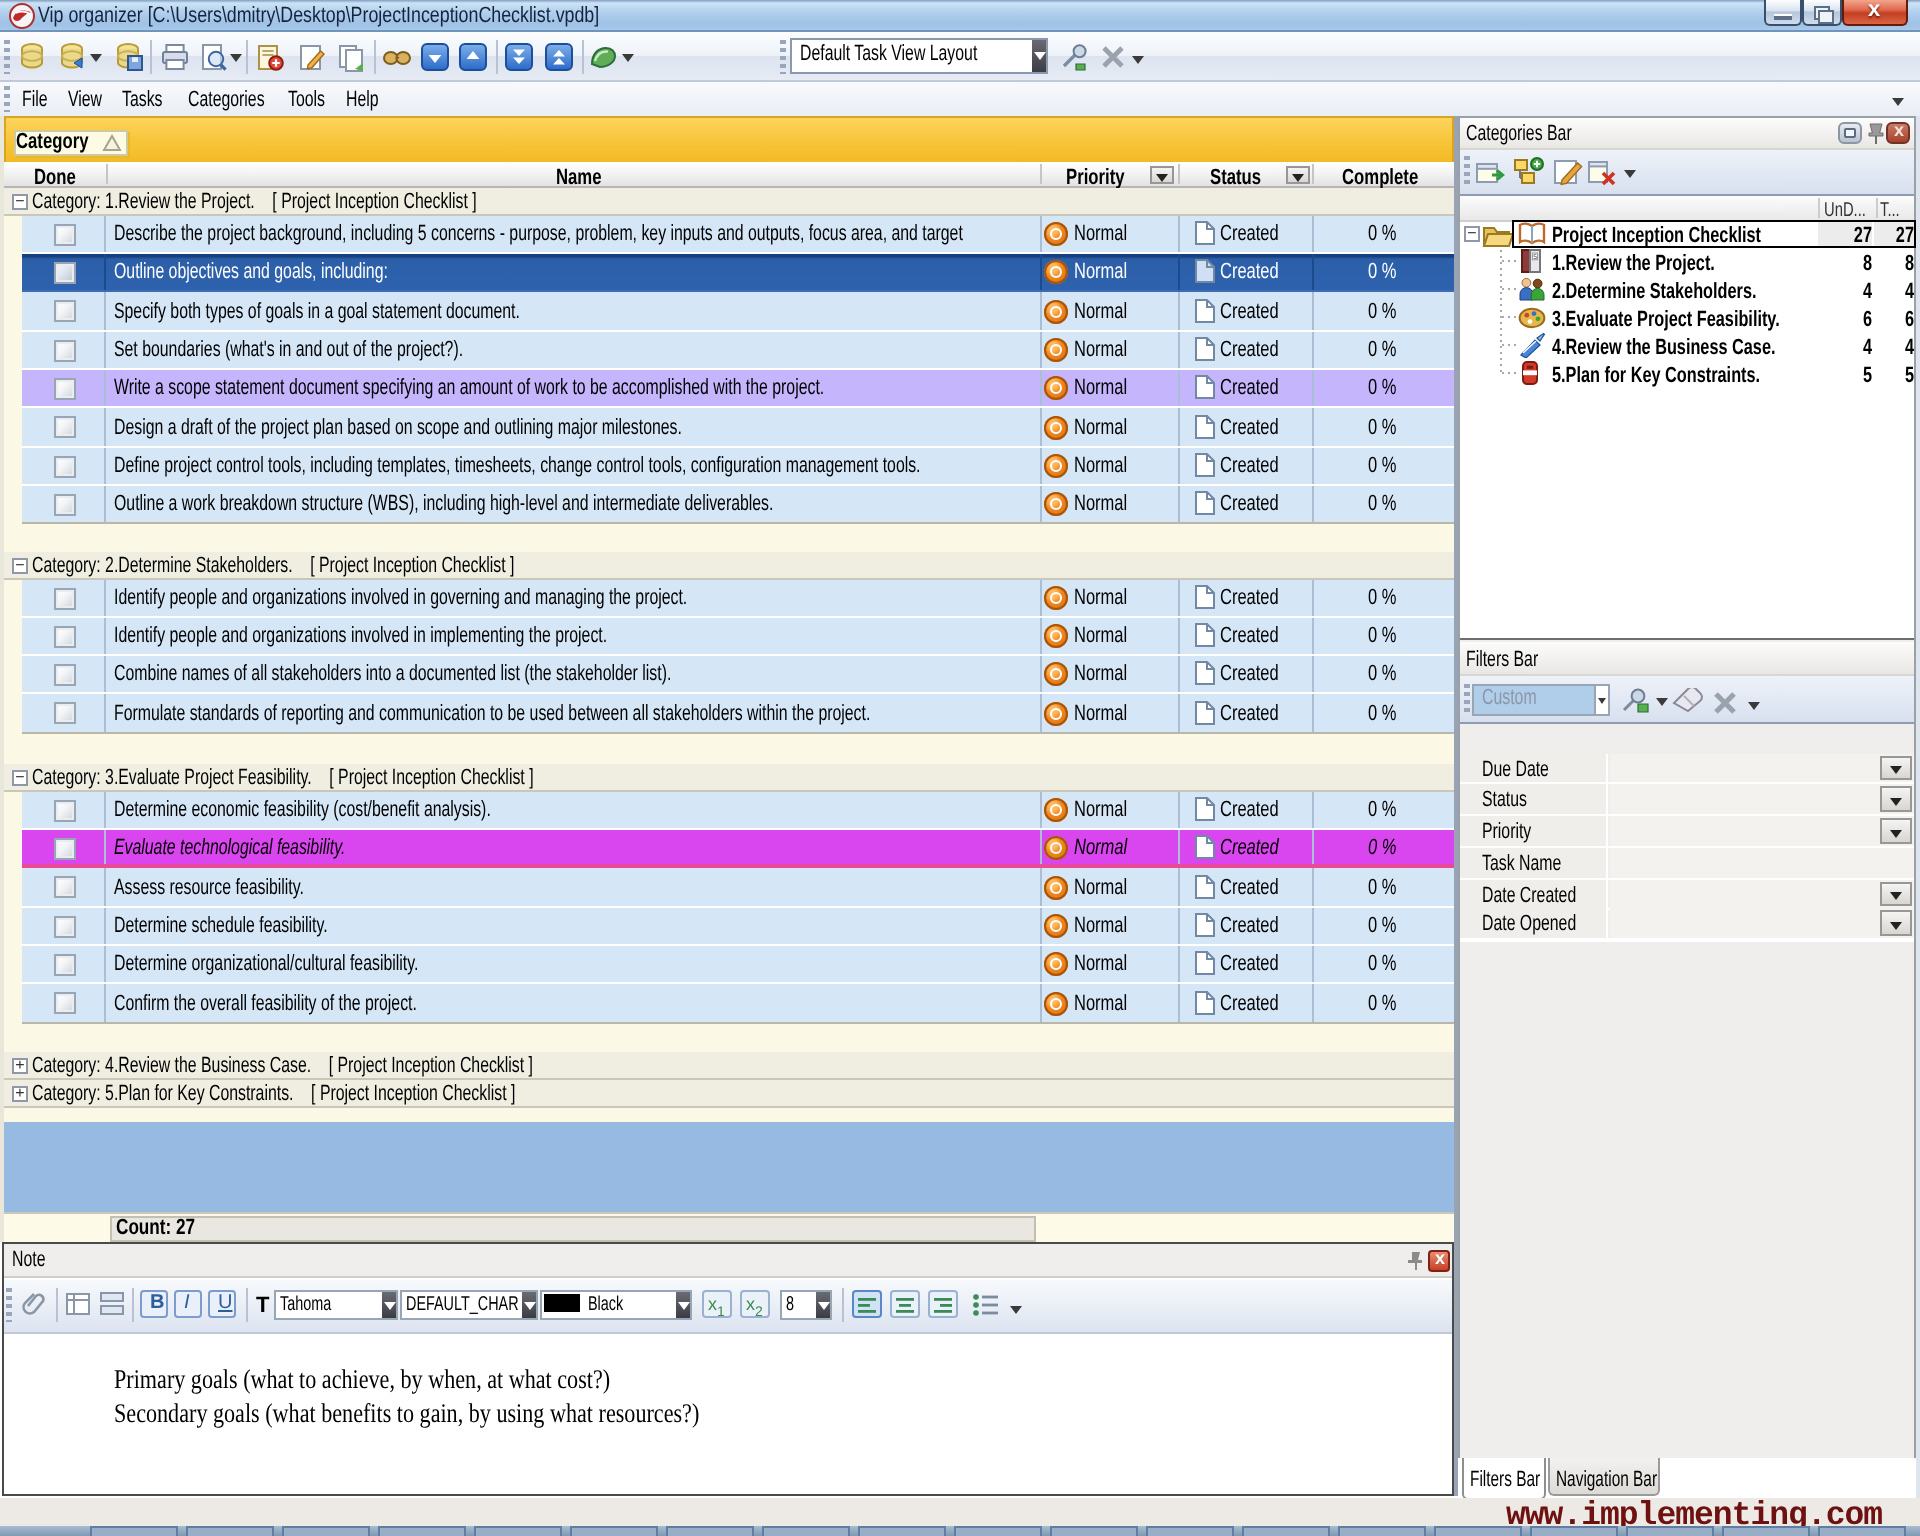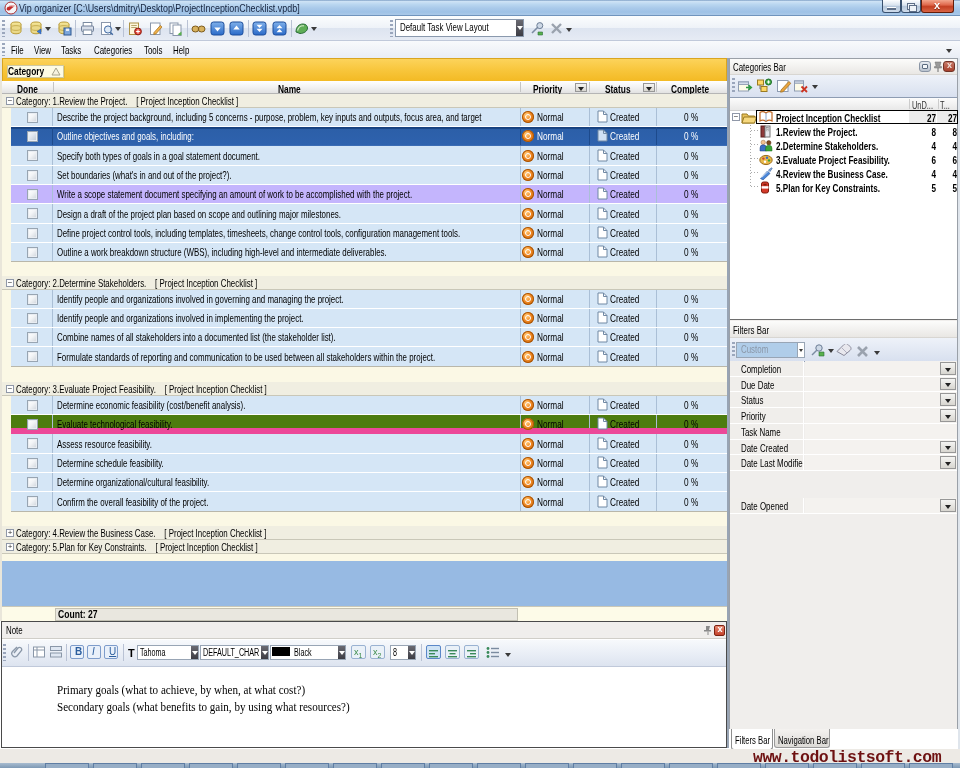--- a/index.html
+++ b/index.html
@@ -408,21 +408,21 @@
         <span class="tx" style="left:46px;top:3px;font-size:11px;color:#000;transform:scaleX(0.72);">Determine economic feasibility (cost/benefit analysis).</span>
         <div class="pcirc" style="left:511px;top:3px;"></div>
         <span class="tx" style="left:526px;top:3px;font-size:11px;color:#000;transform:scaleX(0.75);">Normal</span>
         <svg class="abs" style="left:586px;top:2px;" width="11" height="13" viewBox="0 0 11 13">
           <path d="M1 1 h5.5 l3.5 3.5 v7.5 h-9 z" fill="#fff" stroke="#7189a4"></path>
           <path d="M6.5 1 v3.5 h3.5" fill="none" stroke="#7189a4"></path>
         </svg>
         <span class="tx" style="left:599px;top:3px;font-size:11px;color:#000;transform:scaleX(0.75);">Created</span>
         <span class="tx" style="left:673px;top:3px;font-size:11px;color:#000;transform:scaleX(0.75);">0 %</span>
       </div>
-      <div class="taskrow" style="top:321px;height:19px;background:#4d7c0f;border-bottom:6px solid #ec4899;">
+      <div class="taskrow" style="top:321px;height:19px;background:#d946ef;border-bottom:2px solid #ec4899;font-style:italic;">
         <div class="cellsep" style="left:41px;background:#aabfd6;"></div>
         <div class="cellsep" style="left:509px;background:#aabfd6;"></div>
         <div class="cellsep" style="left:578px;background:#aabfd6;"></div>
         <div class="cellsep" style="left:645px;background:#aabfd6;"></div>
         <div class="chk" style="left:16px;top:4px;"></div>
         <span class="tx" style="left:46px;top:3px;font-size:11px;color:#000;transform:scaleX(0.72);">Evaluate technological feasibility.</span>
         <div class="pcirc" style="left:511px;top:3px;"></div>
         <span class="tx" style="left:526px;top:3px;font-size:11px;color:#000;transform:scaleX(0.75);">Normal</span>
         <svg class="abs" style="left:586px;top:2px;" width="11" height="13" viewBox="0 0 11 13">
           <path d="M1 1 h5.5 l3.5 3.5 v7.5 h-9 z" fill="#fff" stroke="#7189a4"></path>
@@ -750,27 +750,20 @@
           <path d="M6 4 l5 5" stroke="#b0b0c0"></path>
         </svg>
   <svg class="abs" style="left:126px;top:7px" width="13" height="13" viewBox="0 0 13 13">
           <path d="M2 2 L11 11 M11 2 L2 11" stroke="#9aa2ae" stroke-width="2.6"></path>
         </svg>
   <div class="dd" style="left:144px;top:13px;"></div>
  </div>
 </div>
 <span class="tx" style="left:733px;top:324px;font-size:11px;color:#000;transform:scaleX(0.72);">Filters Bar</span>
     <span class="tx" style="left:741px;top:343px;font-size:11px;color:#8a97a8;transform:scaleX(0.72);">Custom</span>
-    <div class="abs" style="left:730px;top:361px;width:227px;height:16px;border-bottom:1px solid #fff;">
-      <div class="abs" style="left:0;top:0;width:74px;height:15px;background:#f0eeeb;border-right:1px solid #fff;overflow:hidden;">
-        <span class="tx" style="left:11px;top:2px;font-size:11px;color:#000;transform:scaleX(0.72);">Completion</span>
-      </div>
-      <div class="abs" style="left:75px;top:0;width:152px;height:15px;background:#f4f2ef;"></div>
-      <div class="ddbtn" style="left:210px;top:1px;width:16px;height:13px;"></div>
-    </div>
     <div class="abs" style="left:730px;top:377px;width:227px;height:15px;border-bottom:1px solid #fff;">
       <div class="abs" style="left:0;top:0;width:74px;height:14px;background:#f0eeeb;border-right:1px solid #fff;overflow:hidden;">
         <span class="tx" style="left:11px;top:2px;font-size:11px;color:#000;transform:scaleX(0.72);">Due Date</span>
       </div>
       <div class="abs" style="left:75px;top:0;width:152px;height:14px;background:#f4f2ef;"></div>
       <div class="ddbtn" style="left:210px;top:1px;width:16px;height:12px;"></div>
     </div>
     <div class="abs" style="left:730px;top:392px;width:227px;height:16px;border-bottom:1px solid #fff;">
       <div class="abs" style="left:0;top:0;width:74px;height:15px;background:#f0eeeb;border-right:1px solid #fff;overflow:hidden;">
         <span class="tx" style="left:11px;top:2px;font-size:11px;color:#000;transform:scaleX(0.72);">Status</span>
@@ -798,35 +791,35 @@
       </div>
       <div class="abs" style="left:75px;top:0;width:152px;height:15px;background:#f4f2ef;"></div>
     </div>
     <div class="abs" style="left:730px;top:455px;width:227px;height:16px;border-bottom:1px solid #fff;">
       <div class="abs" style="left:0;top:0;width:74px;height:15px;background:#f0eeeb;border-right:1px solid #fff;overflow:hidden;">
         <span class="tx" style="left:11px;top:2px;font-size:11px;color:#000;transform:scaleX(0.72);">Date Last Modified</span>
       </div>
       <div class="abs" style="left:75px;top:0;width:152px;height:15px;background:#f4f2ef;"></div>
       <div class="ddbtn" style="left:210px;top:1px;width:16px;height:13px;"></div>
     </div>
-    <div class="abs" style="left:730px;top:498px;width:227px;height:16px;border-bottom:1px solid #fff;">
+    <div class="abs" style="left:730px;top:454px;width:227px;height:16px;border-bottom:1px solid #fff;">
       <div class="abs" style="left:0;top:0;width:74px;height:15px;background:#f0eeeb;border-right:1px solid #fff;overflow:hidden;">
         <span class="tx" style="left:11px;top:2px;font-size:11px;color:#000;transform:scaleX(0.72);">Date Opened</span>
       </div>
       <div class="abs" style="left:75px;top:0;width:152px;height:15px;background:#f4f2ef;"></div>
       <div class="ddbtn" style="left:210px;top:1px;width:16px;height:13px;"></div>
     </div>
 <div class="abs" style="left:729px;top:729px;width:229px;height:22px;background:#fff;">
  <div class="abs" style="left:2px;top:0px;width:42px;height:21px;background:#fff;border:1px solid #8e8e8e;border-top:none;border-radius:0 0 3px 3px;"></div>
  <div class="abs" style="left:45px;top:0px;width:56px;height:19px;background:linear-gradient(180deg,#f4f2f0,#dcdad6);border:1px solid #9a9a9a;border-top:none;border-radius:0 0 3px 3px;"></div>
 </div>
 <span class="tx" style="left:735px;top:734px;font-size:11px;color:#000;transform:scaleX(0.7);">Filters Bar</span>
     <span class="tx" style="left:778px;top:734px;font-size:11px;color:#000;transform:scaleX(0.7);">Navigation Bar</span>
     <div class="abs" style="left:0;top:749px;width:960px;height:14px;background:#edeae5;"></div>
-    <div class="abs" style="left:753px;top:748px;width:207px;height:15px;font-family:'Liberation Mono',monospace;font-weight:bold;font-size:16.5px;color:#6e1111;letter-spacing:-0.5px;">www.todolistsoft.com</div>
+    <div class="abs" style="left:753px;top:748px;width:207px;height:15px;font-family:'Liberation Mono',monospace;font-weight:bold;font-size:16.5px;color:#6e1111;letter-spacing:-0.5px;">www.implementing.com</div>
     <div class="abs" style="left:0;top:763px;width:960px;height:5px;background:linear-gradient(180deg,#a8bcd0,#7e99b4);">
       <div class="abs" style="left:45px;top:0;width:44px;height:5px;border:1px solid #5f7ea4;border-bottom:none;background:#97aec6;"></div>
       <div class="abs" style="left:93px;top:0;width:44px;height:5px;border:1px solid #5f7ea4;border-bottom:none;background:#97aec6;"></div>
       <div class="abs" style="left:141px;top:0;width:44px;height:5px;border:1px solid #5f7ea4;border-bottom:none;background:#97aec6;"></div>
       <div class="abs" style="left:189px;top:0;width:44px;height:5px;border:1px solid #5f7ea4;border-bottom:none;background:#97aec6;"></div>
       <div class="abs" style="left:237px;top:0;width:44px;height:5px;border:1px solid #5f7ea4;border-bottom:none;background:#97aec6;"></div>
       <div class="abs" style="left:285px;top:0;width:44px;height:5px;border:1px solid #5f7ea4;border-bottom:none;background:#97aec6;"></div>
       <div class="abs" style="left:333px;top:0;width:44px;height:5px;border:1px solid #5f7ea4;border-bottom:none;background:#97aec6;"></div>
       <div class="abs" style="left:381px;top:0;width:44px;height:5px;border:1px solid #5f7ea4;border-bottom:none;background:#97aec6;"></div>
       <div class="abs" style="left:429px;top:0;width:44px;height:5px;border:1px solid #5f7ea4;border-bottom:none;background:#97aec6;"></div>

